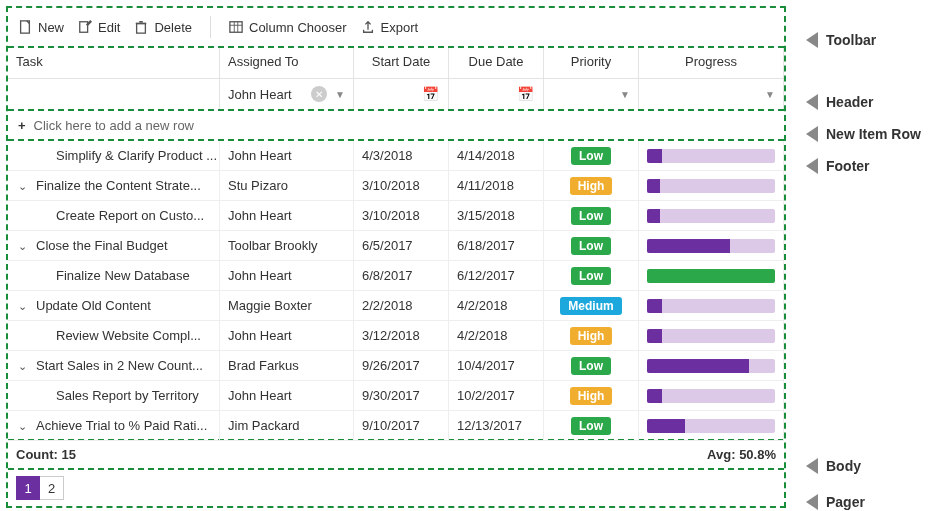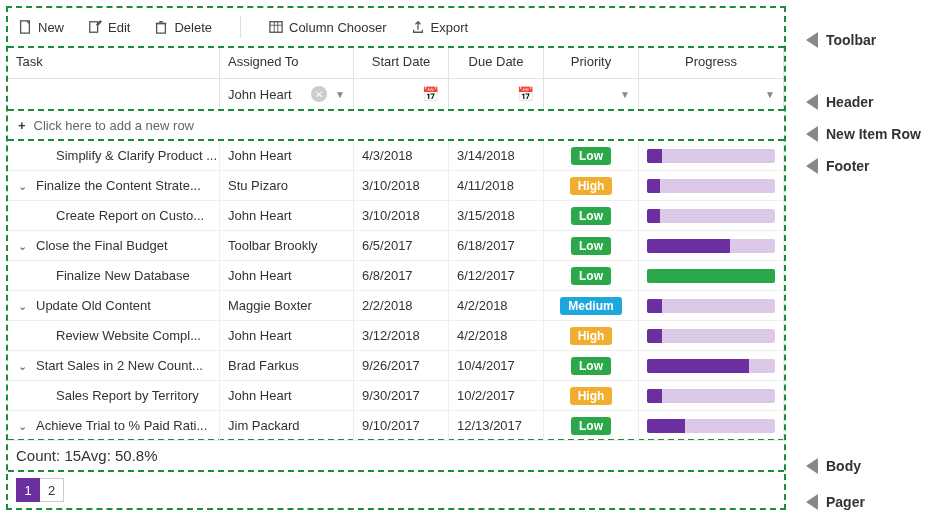--- a/index.html
+++ b/index.html
@@ -3,21 +3,21 @@
 <meta charset="utf-8">
 <style>
 * { box-sizing: border-box; margin: 0; padding: 0; }
 body { font-family: Arial, Helvetica, sans-serif; font-size: 13px; color: #333; padding: 6px; background: #fff; }
 .wrapper { display: flex; align-items: flex-start; }
 .grid { width: 780px; border: 2px dashed #1a8d3a; }
 .labels { width: 150px; padding-left: 20px; font-weight: bold; font-size: 14px; color: #333; }
 .labels .lab { display: flex; align-items: flex-end; }
 .labels .lab::before { content: ""; display: inline-block; border-top: 8px solid transparent; border-bottom: 8px solid transparent; border-right: 12px solid #888; margin-right: 8px; }
 .section { border-bottom: 2px dashed #1a8d3a; }
-.toolbar { display: flex; align-items: center; height: 40px; padding: 0 10px; gap: 24px; }
+.toolbar { display: flex; align-items: center; height: 40px; padding: 0 10px; gap: 14px; }
 .tool-btn { display: flex; align-items: center; gap: 6px; cursor: pointer; color: #333; }
 .tool-sep { width: 1px; height: 22px; background: #ddd; margin: 0 4px; }
 .icon { width: 14px; height: 14px; display: inline-block; }
 .header-row, .filter-row, .body-row { display: flex; }
 .col-task { width: 212px; }
 .col-assigned { width: 134px; }
 .col-start { width: 95px; }
 .col-due { width: 95px; }
 .col-priority { width: 95px; }
 .col-progress { flex: 1; }
@@ -32,21 +32,21 @@
 .body-row .cell.task { padding-left: 28px; position: relative; }
 .body-row .cell.task.child { padding-left: 48px; }
 .expander { position: absolute; left: 10px; top: 50%; transform: translateY(-50%); cursor: pointer; color: #555; font-size: 11px; }
 .priority-badge { padding: 2px 8px; border-radius: 3px; color: #fff; font-size: 12px; font-weight: bold; margin: 0 auto; }
 .prio-low { background: #2aa84a; }
 .prio-medium { background: #1ca8dd; }
 .prio-high { background: #f0ad2e; }
 .progress-bar { width: 100%; height: 14px; background: #dcc9e8; border-radius: 2px; overflow: hidden; }
 .progress-fill { height: 100%; background: #6b2fa0; }
 .progress-fill.full { background: #2aa84a; }
-.footer { display: flex; justify-content: flex-start; padding: 6px 8px; font-weight: normal; font-size: 15px; }
+.footer { display: flex; justify-content: space-between; padding: 6px 8px; font-weight: bold; font-size: 13px; }
 .pager { display: flex; padding: 6px 8px; gap: 0; }
 .page-btn { width: 24px; height: 24px; display: flex; align-items: center; justify-content: center; border: 1px solid #ccc; cursor: pointer; font-size: 13px; }
 .page-btn.active { background: #6b2fa0; color: #fff; border-color: #6b2fa0; }
 .page-btn + .page-btn { border-left: none; }
 .clear-btn { width: 16px; height: 16px; border-radius: 50%; background: #ccc; color: #fff; display: flex; align-items: center; justify-content: center; font-size: 10px; cursor: pointer; margin-right: 4px; }
 .chev { font-size: 10px; color: #888; margin-left: 4px; }
 .cal-icon { font-size: 14px; color: #888; }
 .section.body { max-height: 300px; }
 </style>
 </head>
@@ -146,21 +146,21 @@
       <span>Click here to add a new row</span>
     </div>
 
     <div class="section body" id="body-rows">
         <div class="body-row">
           <div class="cell col-task task child">
             <span>Simplify &amp; Clarify Product ...</span>
           </div>
           <div class="cell col-assigned">John Heart</div>
           <div class="cell col-start">4/3/2018</div>
-          <div class="cell col-due">3/14/2018</div>
+          <div class="cell col-due">4/14/2018</div>
           <div class="cell col-priority" style="justify-content: center;">
             <span class="priority-badge prio-low">Low</span>
           </div>
           <div class="cell col-progress">
             <div class="progress-bar">
               <div class="progress-fill" style="width: 12%;"></div>
             </div>
           </div>
         </div>
         <div class="body-row">

